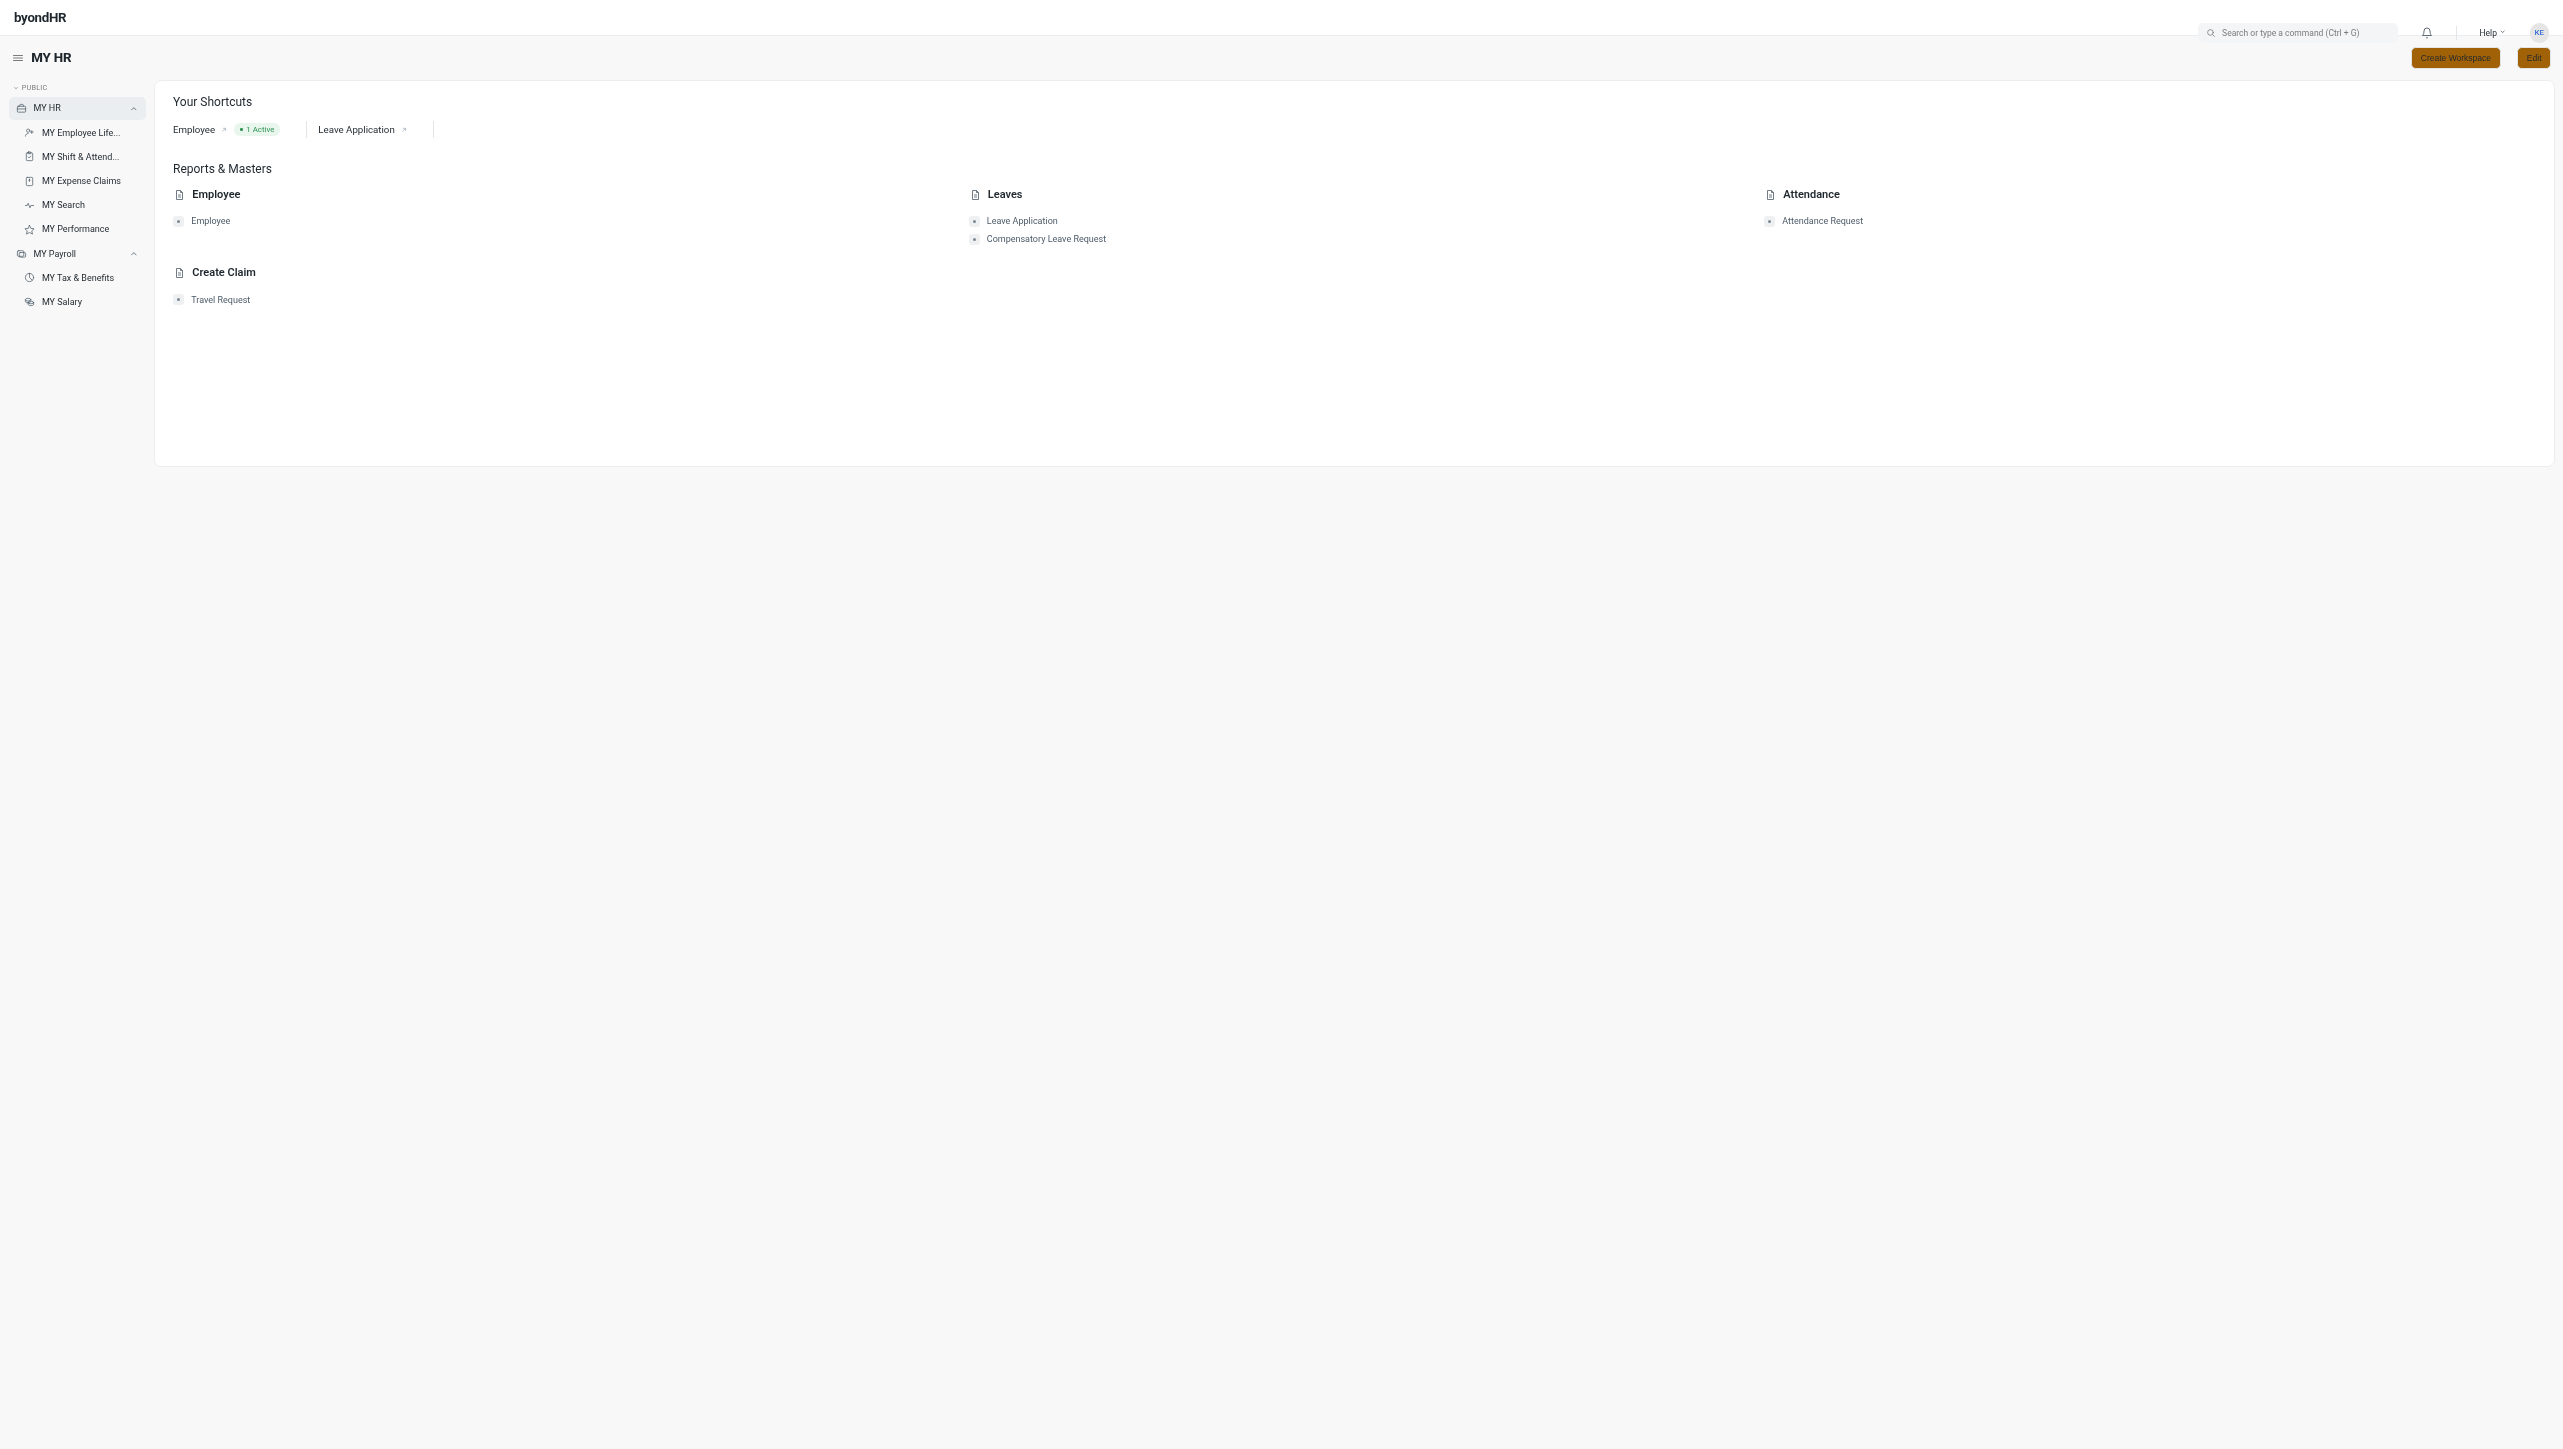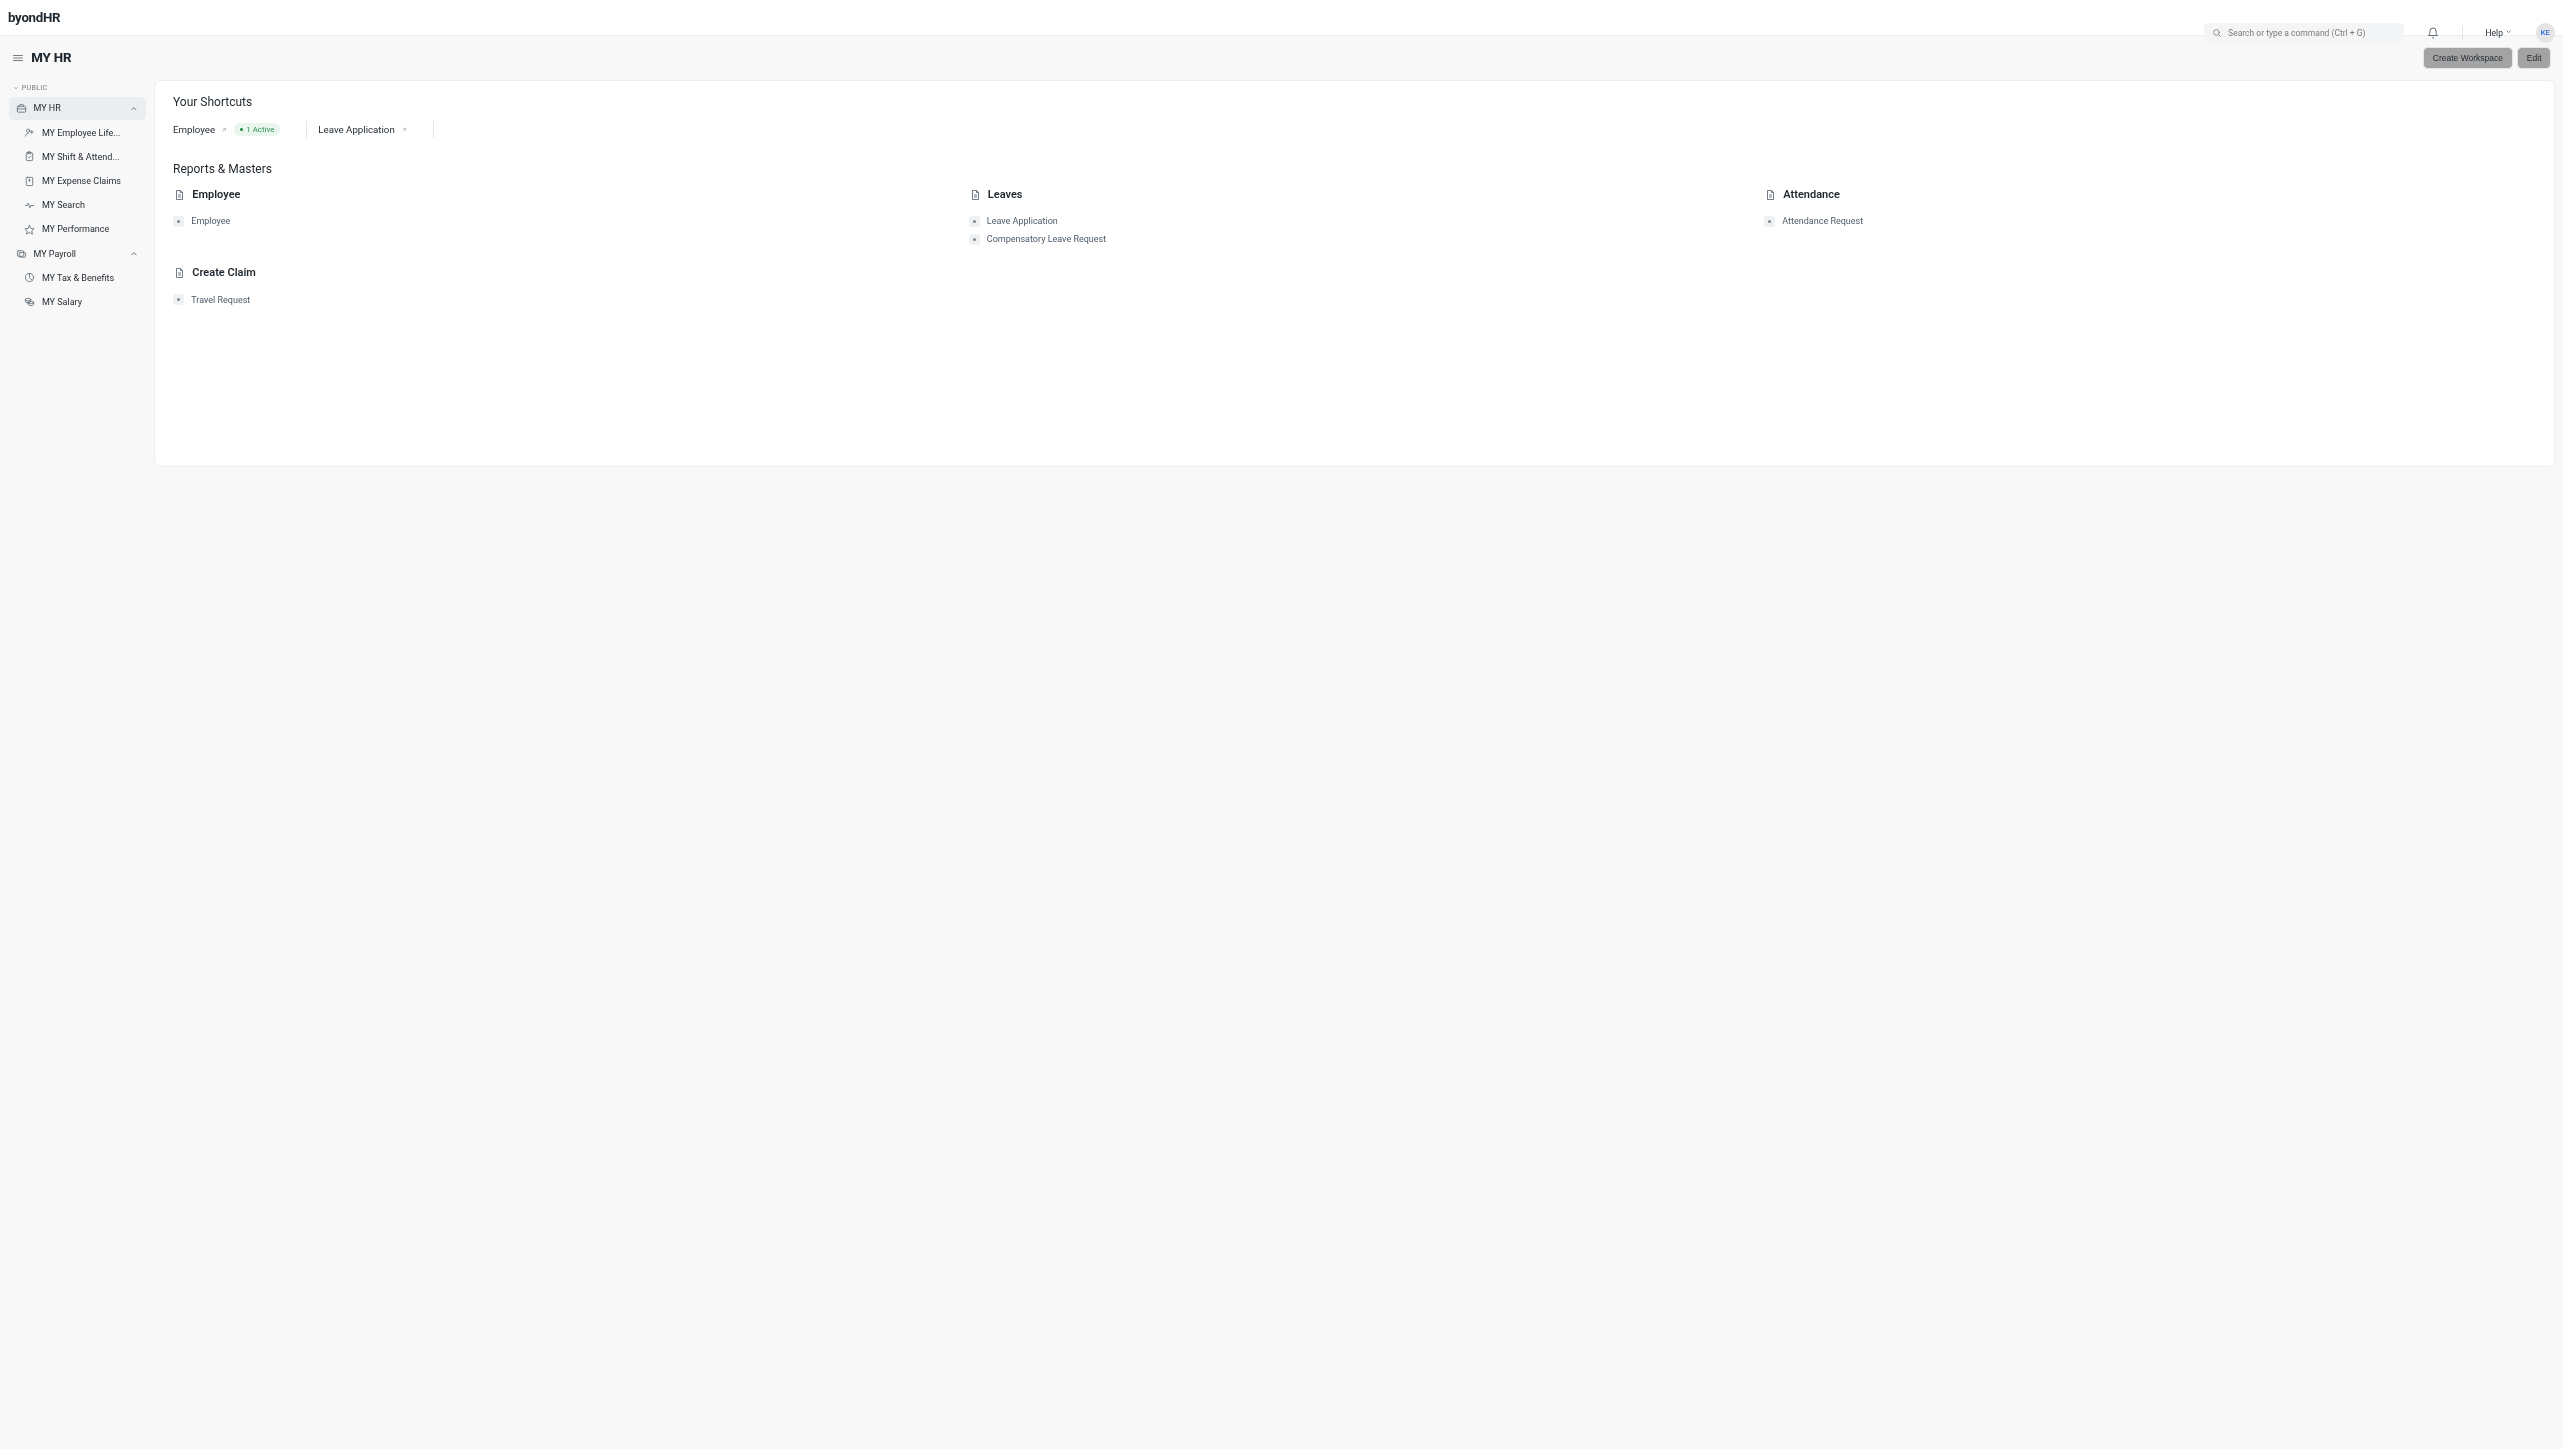--- a/index.html
+++ b/index.html
@@ -8,21 +8,21 @@
       background: #f8f8f8;
       color: #1f272e;
       font-size: 8.5px;
     }
     
     
     .navbar {
       display: flex;
       align-items: center;
       justify-content: space-between;
-      padding: 0 8px;
+      padding: 0 14px;
       height: 36px;
       background: #fff;
       border-bottom: 0.6px solid #ebeef0;
     }
     .logo {
       font-size: 13.3px;
       font-weight: 700;
       color: #1f272e;
       letter-spacing: -0.3px;
     }
@@ -94,27 +94,28 @@
     .page-title {
       font-size: 13.3px;
       font-weight: 800;
       letter-spacing: -0.2px;
     }
     .page-header-right {
       display: flex;
       gap: 4.8px;
     }
     .btn {
-      background: #a3a3a3;
+      background: #a16207;
       border: 0.6px solid #e2e6e9;
       border-radius: 4.8px;
       padding: 4.8px 8.5px;
       font-size: 8.5px;
       color: #1f272e;
       cursor: pointer;
+      margin-left: 12px;
     }
     
     
     .layout {
       display: flex;
       padding: 0 8.5px 12px 8.5px;
       gap: 8.5px;
       align-items: flex-start;
     }
     .sidebar {

